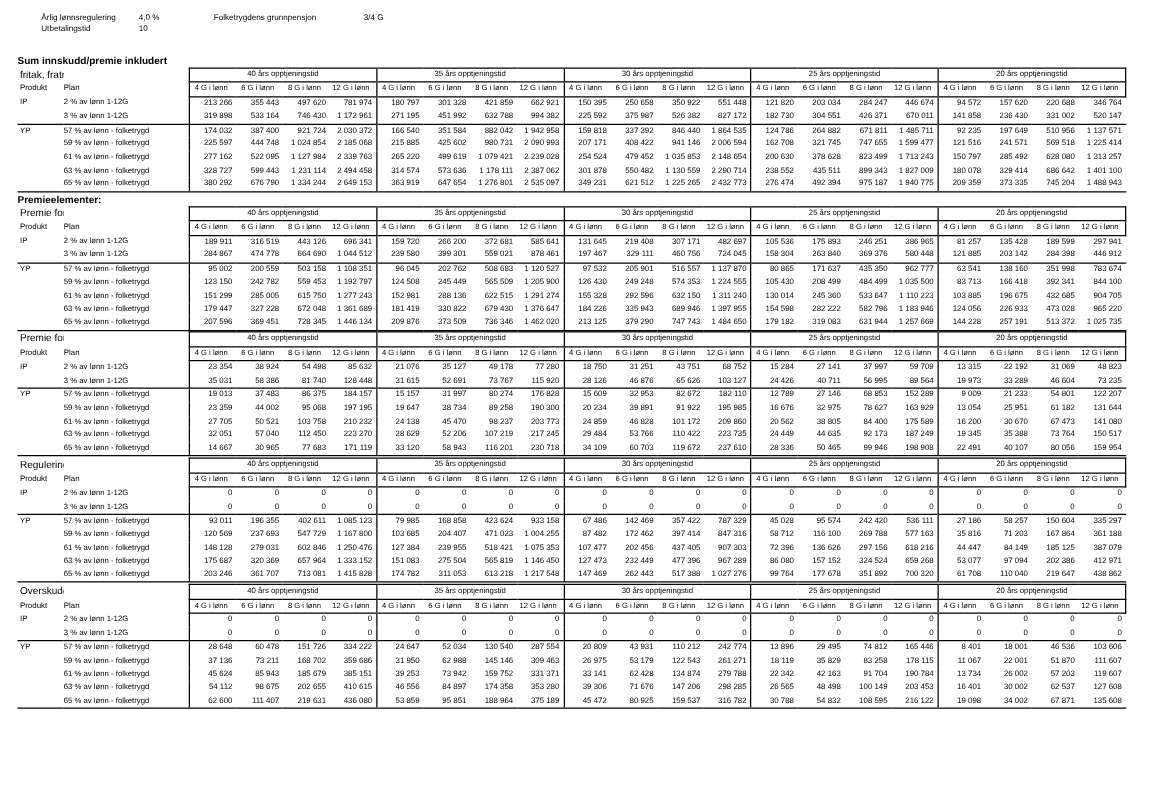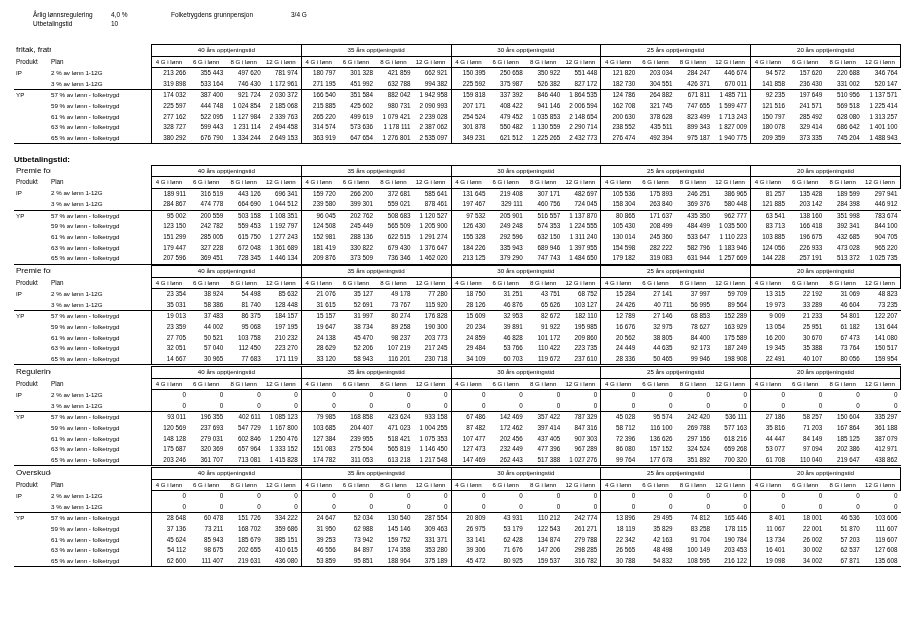--- a/index.html
+++ b/index.html
@@ -117,20 +117,21 @@
       <span class="param-value2">3/4 G</span>
     </div>
     <div class="param-row">
       <span class="param-label">Utbetalingstid</span>
       <span class="param-value">10</span>
     </div>
   </div>
 
   <div id="blocks">
       <div class="block" style="top:44px;">
+        <div class="sect-title">Sum innskudd/premie inkludert</div>
         <table class="grid">
           <tbody>
             <tr>
               <td class="c-prod hdr-title-cell">fritak, fratrukket overskudd</td>
               <td class="c-plan"></td>
               <td class="grp sep-l" colspan="4">40 års opptjeningstid</td>
               <td class="grp sep-l" colspan="4">35 års opptjeningstid</td>
               <td class="grp sep-l" colspan="4">30 års opptjeningstid</td>
               <td class="grp sep-l" colspan="4">25 års opptjeningstid</td>
               <td class="grp sep-l sep-r" colspan="4">20 års opptjeningstid</td>
@@ -324,21 +325,21 @@
               <td class="c-num bb">1 940 775</td>
               <td class="c-num bb vl">209 359</td>
               <td class="c-num bb">373 335</td>
               <td class="c-num bb">745 204</td>
               <td class="c-num bb vr">1 488 943</td>
             </tr>
           </tbody>
         </table>
       </div>
       <div class="block" style="top:155px;">
-        <div class="sect-title">Utbetalingstid:</div>
+        <div class="sect-title">Premieelementer:</div>
         <table class="grid">
           <tbody>
             <tr>
               <td class="c-prod hdr-title-cell">Premie for alderspensjon</td>
               <td class="c-plan"></td>
               <td class="grp sep-l" colspan="4">40 års opptjeningstid</td>
               <td class="grp sep-l" colspan="4">35 års opptjeningstid</td>
               <td class="grp sep-l" colspan="4">30 års opptjeningstid</td>
               <td class="grp sep-l" colspan="4">25 års opptjeningstid</td>
               <td class="grp sep-l sep-r" colspan="4">20 års opptjeningstid</td>

